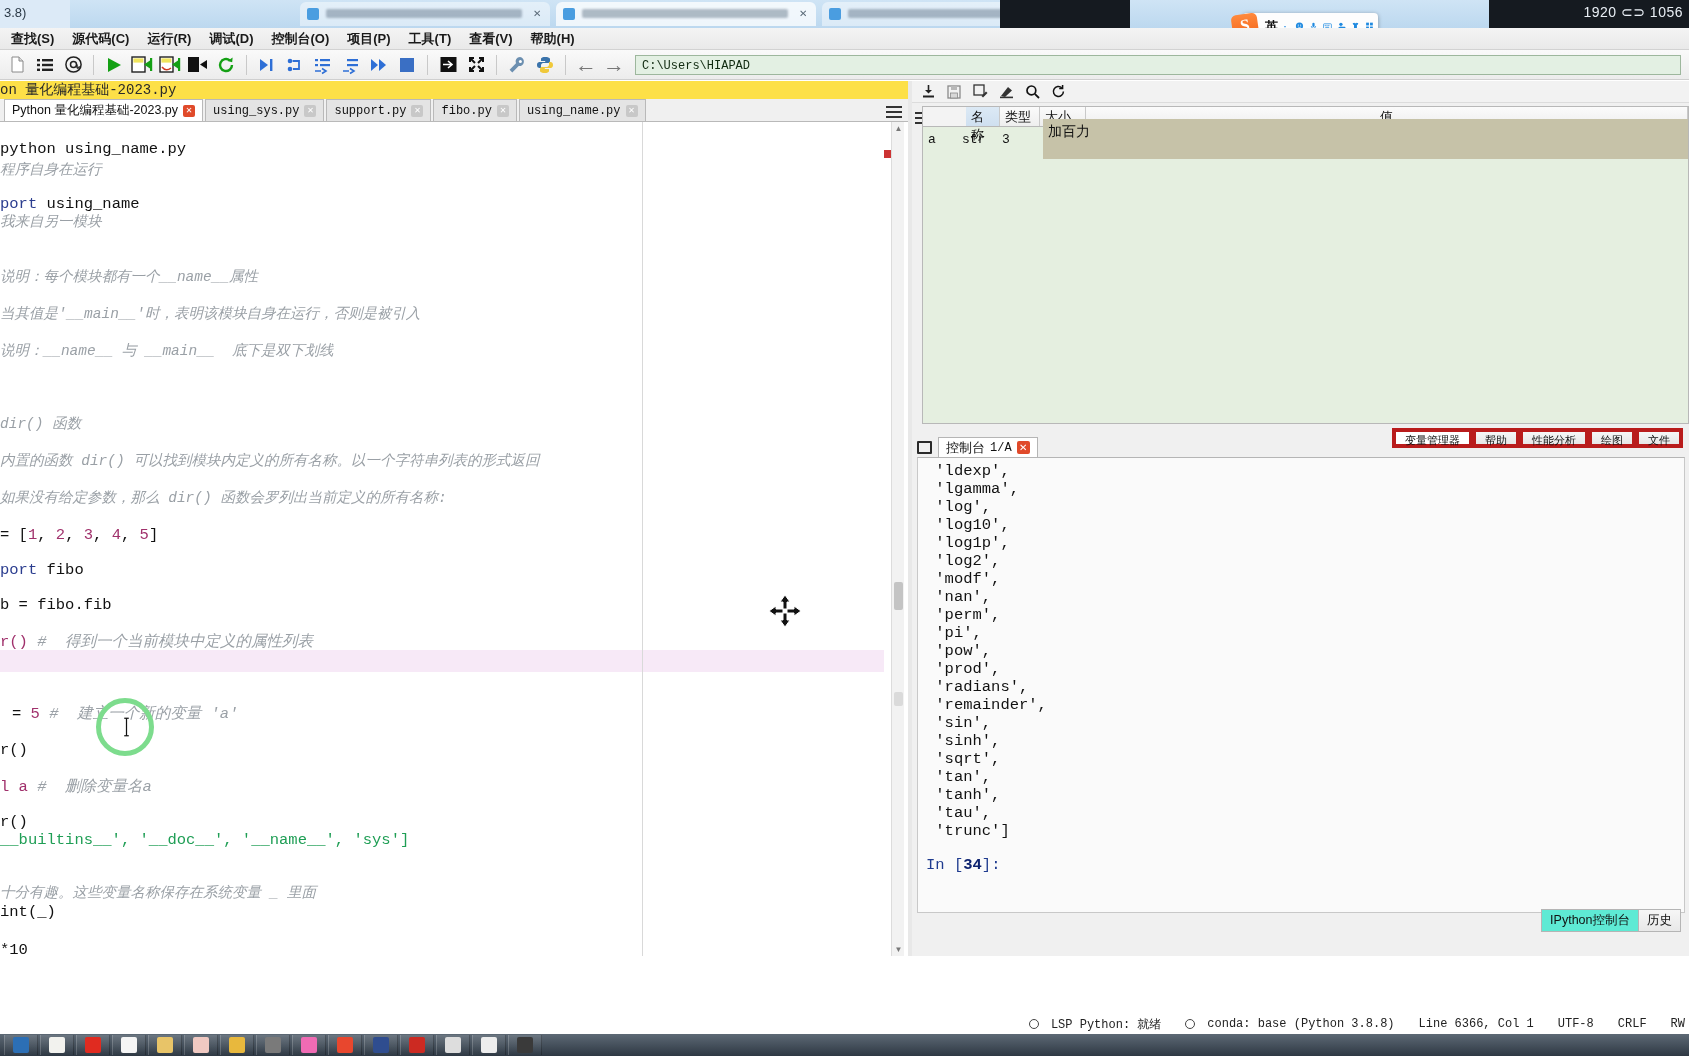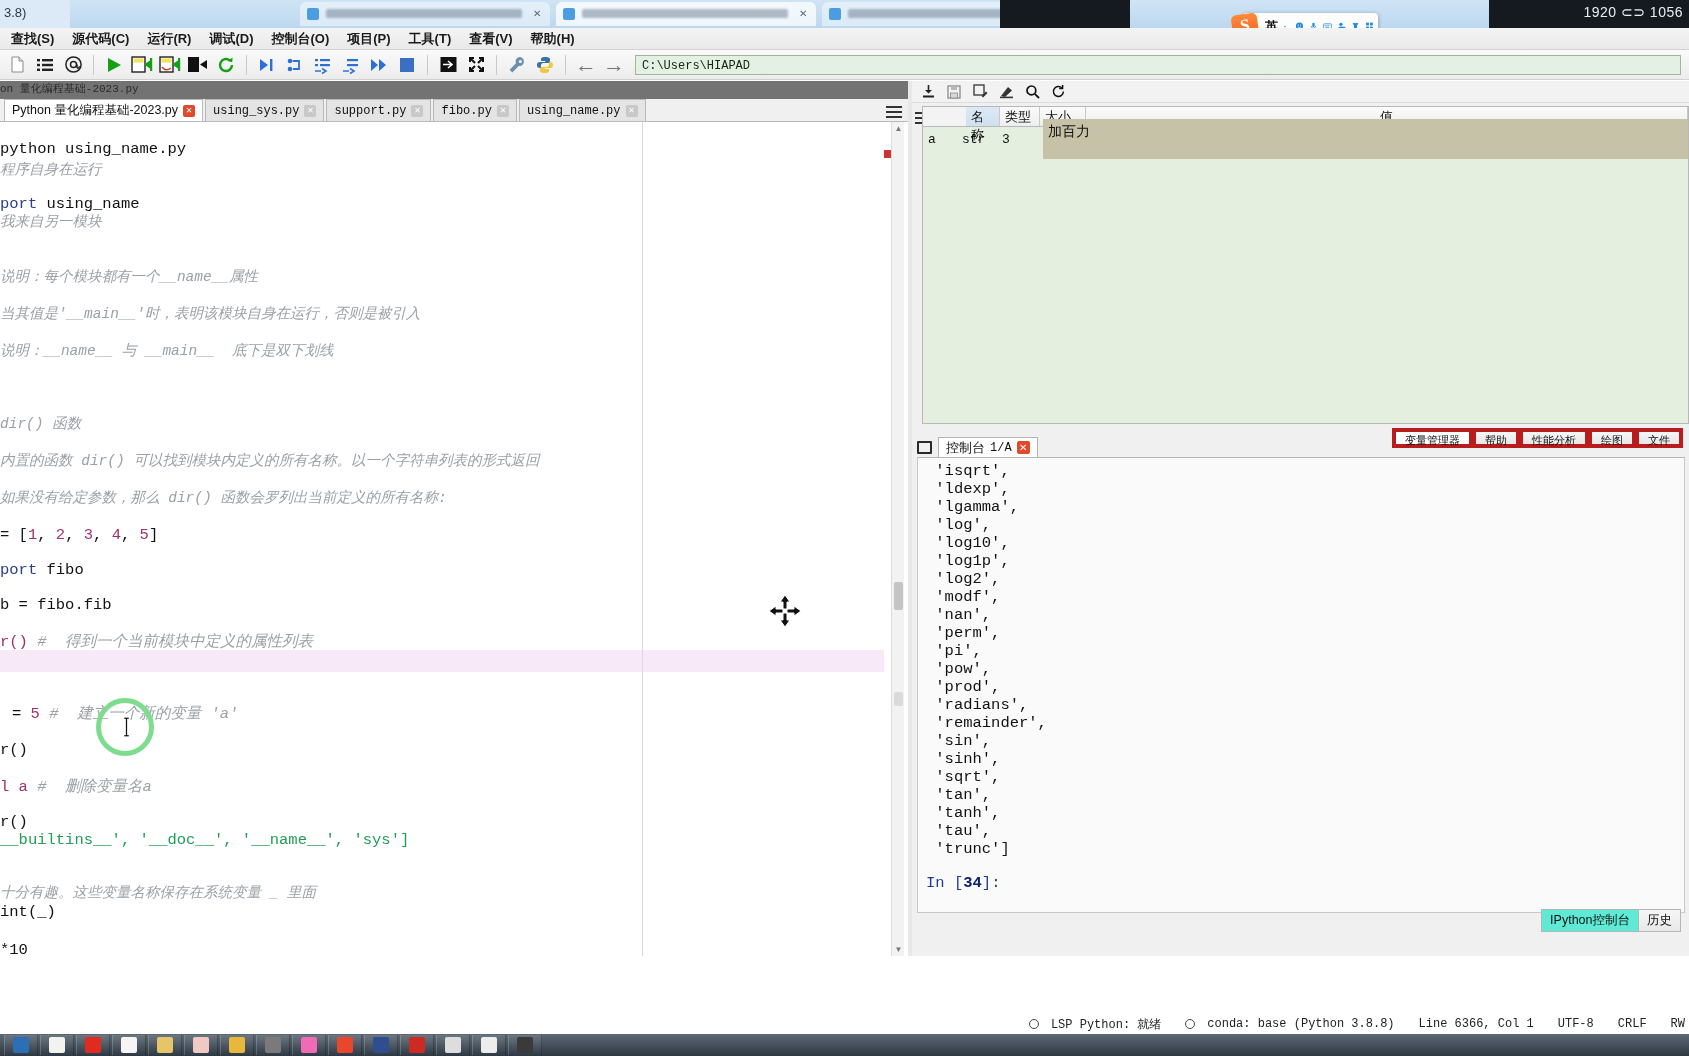--- a/index.html
+++ b/index.html
@@ -50,22 +50,22 @@
     display:flex; align-items:center; gap:2px; padding-left:4px; }
   .tbtn { width:26px; height:24px; display:flex; align-items:center; justify-content:center;
     border-radius:3px; }
   .tbsep { width:1px; height:20px; background:#c9c9c9; margin:0 5px; }
   .pathbox { flex:1; height:20px; margin-left:6px; margin-right:8px; background:#e3f0e3;
     border:1px solid #9db79d; font-family:"Liberation Mono", monospace; font-size:12px;
     color:#102a10; padding:2px 6px; line-height:16px; }
 
   
   .filelabel { position:absolute; left:0; top:81px; width:908px; height:18px;
-    font-family:"Liberation Mono", monospace; font-size:11px; color:#2a2a2a;
-    padding-left:0px; background:#737373; }
+    font-family:"Liberation Mono", monospace; font-size:14px; color:#2a2a2a;
+    padding-left:0px; background:#fde047; }
 
   
   .edtabs { position:absolute; left:0; top:99px; width:908px; height:23px;
     background:#f0f0f0; border-bottom:1px solid #b9b9b9; display:flex; align-items:flex-end; }
   .edtab { height:22px; display:flex; align-items:center; gap:5px; padding:0 7px;
     font-family:"Liberation Mono", monospace; font-size:12px; color:#111;
     border:1px solid #b9b9b9; border-bottom:none; background:#e4e4e4; margin-right:2px;
     white-space:nowrap; }
   .edtab.active { background:#fff; }
   .edtab .cn { font-family:"Liberation Sans", sans-serif; font-size:12.5px; }
@@ -547,21 +547,20 @@
       <div class="conTabbar">
         <div class="conPanelIcon"></div>
         <div class="conTab">
           <span>控制台</span>
           <span class="num">1/A</span>
           <span class="cx">✕</span>
         </div>
       </div>
       <div class="conBody">
         <div id="conlines">
-            <div class="conLine"> 'isqrt',</div>
             <div class="conLine"> 'ldexp',</div>
             <div class="conLine"> 'lgamma',</div>
             <div class="conLine"> 'log',</div>
             <div class="conLine"> 'log10',</div>
             <div class="conLine"> 'log1p',</div>
             <div class="conLine"> 'log2',</div>
             <div class="conLine"> 'modf',</div>
             <div class="conLine"> 'nan',</div>
             <div class="conLine"> 'perm',</div>
             <div class="conLine"> 'pi',</div>

